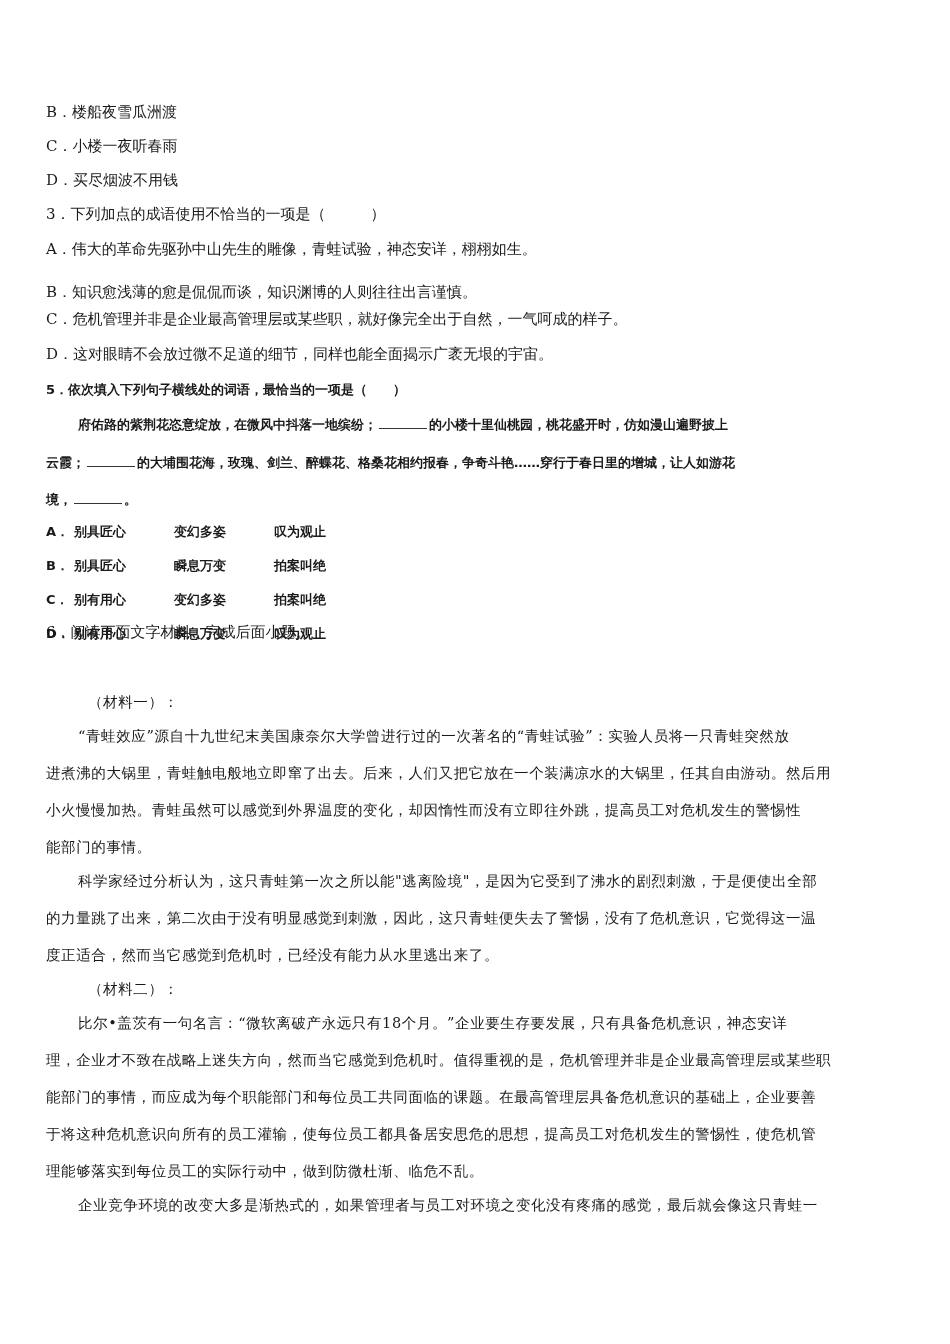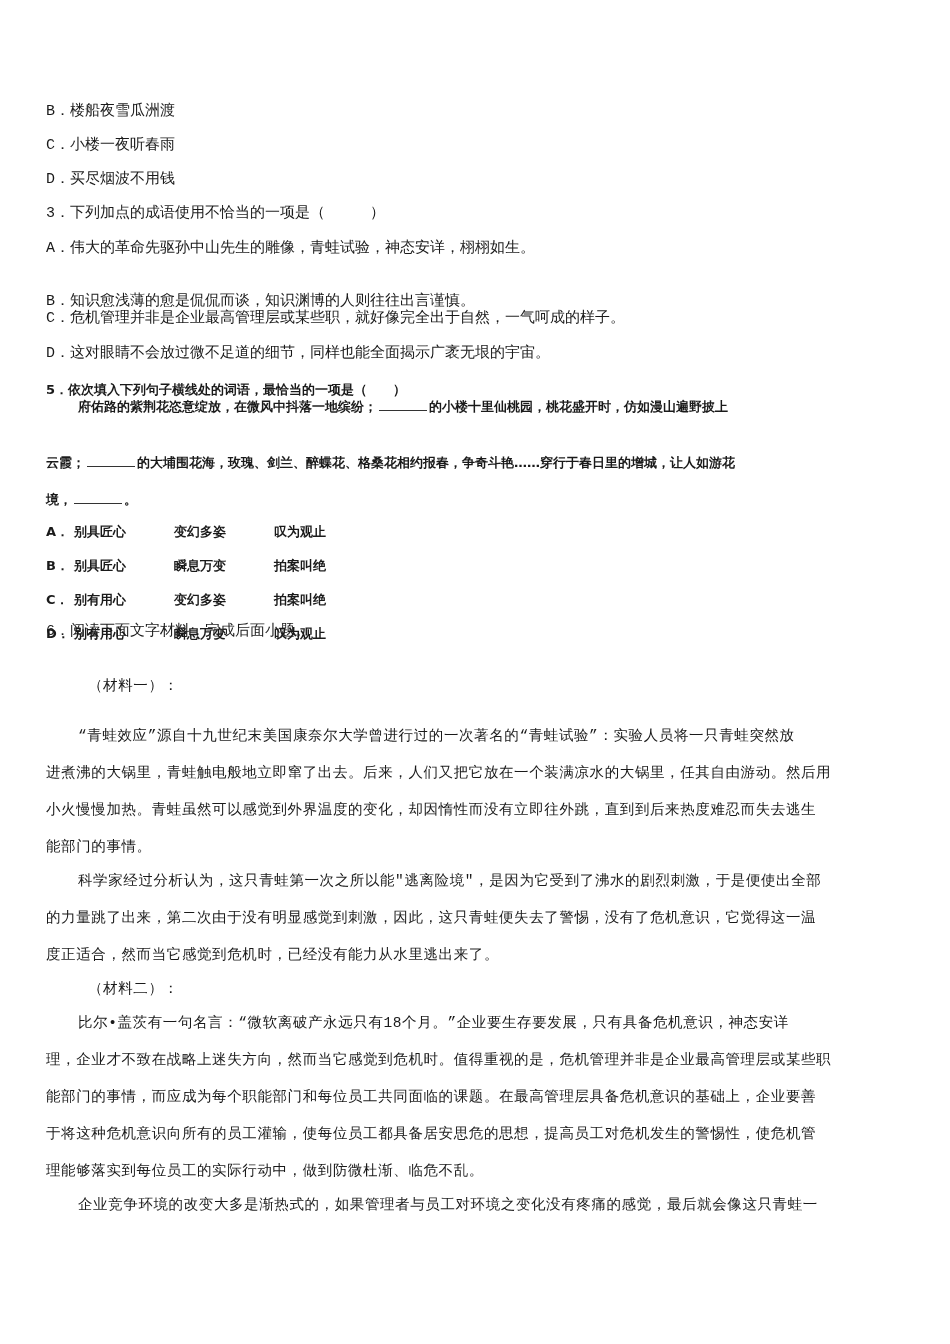--- a/index.html
+++ b/index.html
@@ -20,21 +20,20 @@
       left: 46px;
       top: 0;
       width: 858px;
     }
     .line {
       position: absolute;
       left: 0;
       white-space: nowrap;
       font-size: 15px;
       line-height: 20px;
-      font-family: Liberation Mono, monospace;
     }
     .bold {
       font-weight: bold;
       font-family: "DejaVu Sans", "Liberation Sans", sans-serif;
       font-size: 13px;
     }
     .passage {
       font-size: 14.5px;
       letter-spacing: 0.6px;
     }
@@ -64,32 +63,32 @@
     <span>C．</span><span>小楼一夜听春雨</span>
   </div>
   <div class="line" style="top:170px">
     <span>D．</span><span>买尽烟波不用钱</span>
   </div>
 
   <div class="line" style="top:204px">3．下列加点的成语使用不恰当的一项是（　　　）</div>
   <div class="line" style="top:239px">
     <span>A．</span><span>伟大的革命先驱孙中山先生的雕像，青蛙试验，神态安详，栩栩如生。</span>
   </div>
-  <div class="line" style="top:292px">
+  <div class="line" style="top:282px">
     <span>B．</span><span>知识愈浅薄的愈是侃侃而谈，知识渊博的人则往往出言谨慎。</span>
   </div>
   <div class="line" style="top:309px">
     <span>C．</span><span>危机管理并非是企业最高管理层或某些职，就好像完全出于自然，一气呵成的样子。</span>
   </div>
   <div class="line" style="top:344px">
     <span>D．</span><span>这对眼睛不会放过微不足道的细节，同样也能全面揭示广袤无垠的宇宙。</span>
   </div>
 
   <div class="line bold" style="top:380px">5．依次填入下列句子横线处的词语，最恰当的一项是（　　）</div>
-  <div class="line bold" style="top:396px; left:32px">
+  <div class="line bold" style="top:414px; left:32px">
     <span>府佑路的紫荆花恣意绽放，在微风中抖落一地缤纷；</span><span class="blank"></span><span>的小楼十里仙桃园，桃花盛开时，仿如漫山遍野披上</span>
   </div>
   <div class="line bold" style="top:452px">
     <span>云霞；</span><span class="blank"></span><span>的大埔围花海，玫瑰、剑兰、醉蝶花、格桑花相约报春，争奇斗艳……穿行于春日里的增城，让人如游花</span>
   </div>
   <div class="line bold" style="top:489px">
     <span>境，</span><span class="blank"></span><span>。</span>
   </div>
 
   <div class="line bold" style="top:522px">
@@ -99,25 +98,25 @@
     <span class="opt-col" style="width:28px">B．</span><span class="opt-col c1">别具匠心</span><span class="opt-col c2">瞬息万变</span><span class="opt-col">拍案叫绝</span>
   </div>
   <div class="line bold" style="top:590px">
     <span class="opt-col" style="width:28px">C．</span><span class="opt-col c1">别有用心</span><span class="opt-col c2">变幻多姿</span><span class="opt-col">拍案叫绝</span>
   </div>
   <div class="line bold" style="top:624px">
     <span class="opt-col" style="width:28px">D．</span><span class="opt-col c1">别有用心</span><span class="opt-col c2">瞬息万变</span><span class="opt-col">叹为观止</span>
   </div>
 
   <div class="line" style="top:622px">6．阅读下面文字材料，完成后面小题。</div>
-  <div class="line passage" style="top:676px; left:42px">（材料一）：</div>
+  <div class="line passage" style="top:692px; left:42px">（材料一）：</div>
 
   <div class="line passage" style="top:726px; left:32px">“青蛙效应”源自十九世纪末美国康奈尔大学曾进行过的一次著名的“青蛙试验”：实验人员将一只青蛙突然放</div>
   <div class="line passage" style="top:763px">进煮沸的大锅里，青蛙触电般地立即窜了出去。后来，人们又把它放在一个装满凉水的大锅里，任其自由游动。然后用</div>
-  <div class="line passage" style="top:800px">小火慢慢加热。青蛙虽然可以感觉到外界温度的变化，却因惰性而没有立即往外跳，直到到后来热度难忍而失去逃生</div>
+  <div class="line passage" style="top:800px">小火慢慢加热。青蛙虽然可以感觉到外界温度的变化，却因惰性而没有立即往外跳，提高员工对危机发生的警惕性</div>
   <div class="line passage" style="top:837px">能部门的事情。</div>
 
   <div class="line passage" style="top:871px; left:32px">科学家经过分析认为，这只青蛙第一次之所以能"逃离险境"，是因为它受到了沸水的剧烈刺激，于是便使出全部</div>
   <div class="line passage" style="top:908px">的力量跳了出来，第二次由于没有明显感觉到刺激，因此，这只青蛙便失去了警惕，没有了危机意识，它觉得这一温</div>
   <div class="line passage" style="top:945px">度正适合，然而当它感觉到危机时，已经没有能力从水里逃出来了。</div>
 
   <div class="line passage" style="top:979px; left:42px">（材料二）：</div>
 
   <div class="line passage" style="top:1013px; left:32px">比尔•盖茨有一句名言：“微软离破产永远只有18个月。”企业要生存要发展，只有具备危机意识，神态安详</div>
   <div class="line passage" style="top:1050px">理，企业才不致在战略上迷失方向，然而当它感觉到危机时。值得重视的是，危机管理并非是企业最高管理层或某些职</div>

